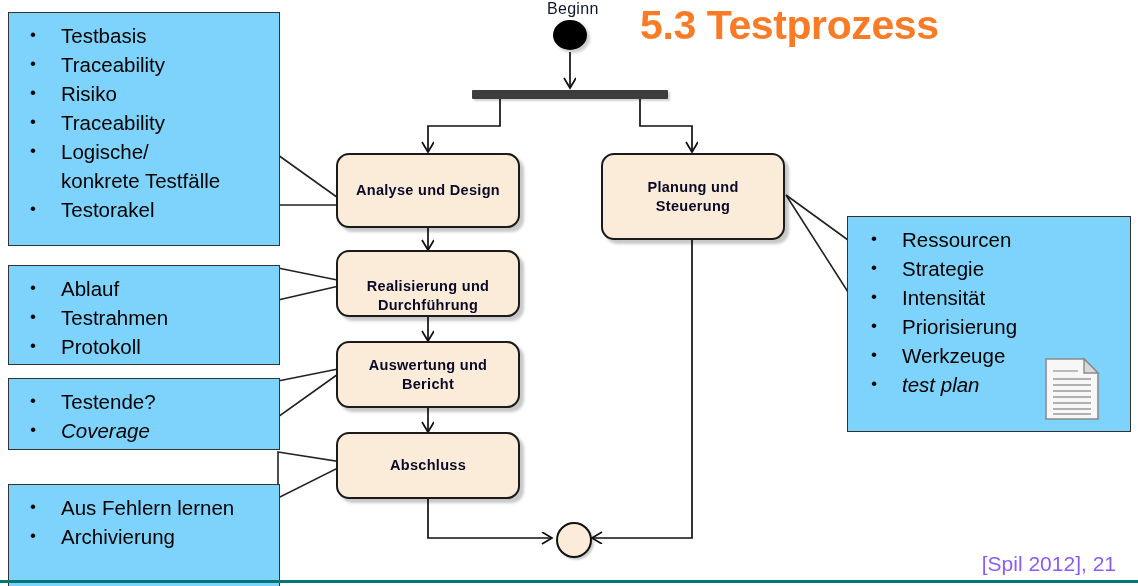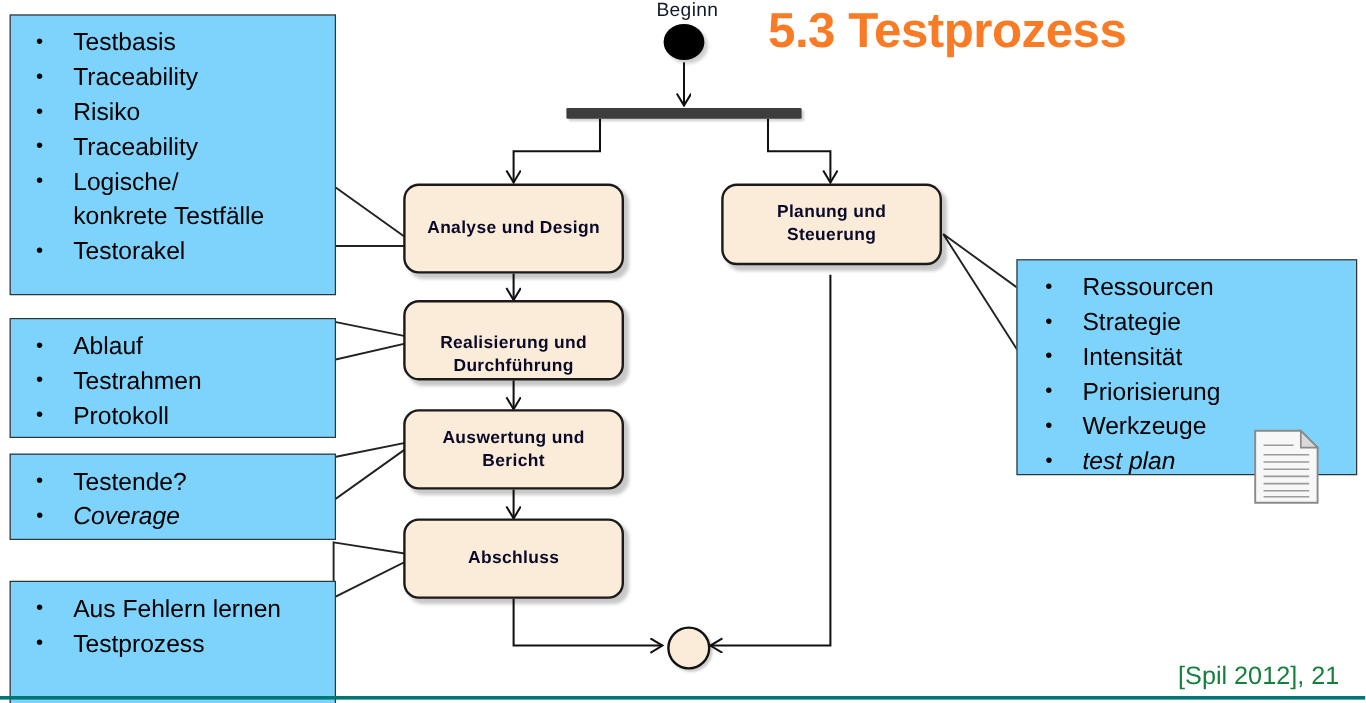--- a/index.html
+++ b/index.html
@@ -129,21 +129,21 @@
     width: 56px;
     height: 66px;
   }
 
   
   .footer-ref {
     position: absolute;
     right: 22px;
     top: 552px;
     font-size: 21px;
-    color: #15803d;
+    color: #8b5cf6;
     white-space: nowrap;
   }
   .footer-rule {
     position: absolute;
     left: 0;
     top: 580px;
     width: 1138px;
     height: 2.5px;
     background: #007575;
   }
@@ -208,21 +208,21 @@
 
   <div class="activity" style="left:336px; top:341px; width:184px; height:67px;">
     <span class="lbl">Auswertung und
 Bericht</span>
   </div>
 
   <div class="activity" style="left:336px; top:432px; width:184px; height:67px;align-items:center;">
     <span class="lbl">Abschluss</span>
   </div>
 
-  <div class="activity" style="left:601px; top:153px; width:184px; height:68px;">
+  <div class="activity" style="left:601px; top:153px; width:184px; height:87px;">
     <span class="lbl">Planung und
 Steuerung</span>
   </div>
 
   <div class="end-node" style="left:556px; top:522px;"></div>
   <div class="node-label" style="left:551px; top:552px;margin-top:36px;">Ende</div>
 
   <div class="callout" style="left:8px; top:12px; width:272px; height:234px;">
     <ul>
       <li class="bulleted">Testbasis</li>
@@ -246,25 +246,25 @@
   <div class="callout" style="left:8px; top:378px; width:272px; height:72px;">
     <ul>
       <li class="bulleted">Testende?</li>
       <li class="bulleted italic">Coverage</li>
     </ul>
   </div>
 
   <div class="callout" style="left:8px; top:484px; width:272px; height:104px;">
     <ul>
       <li class="bulleted">Aus Fehlern lernen</li>
-      <li class="bulleted">Testprozess</li>
-    </ul>
-  </div>
-
-  <div class="callout" style="left:847px; top:216px; width:284px; height:180px; padding-left:14px;">
+      <li class="bulleted">Archivierung</li>
+    </ul>
+  </div>
+
+  <div class="callout" style="left:847px; top:216px; width:284px; height:216px; padding-left:14px;">
     <ul>
       <li class="bulleted">Ressourcen</li>
       <li class="bulleted">Strategie</li>
       <li class="bulleted">Intensität</li>
       <li class="bulleted">Priorisierung</li>
       <li class="bulleted">Werkzeuge</li>
       <li class="bulleted italic">test plan</li>
     </ul>
 
     <svg class="doc-icon" style="left:196px; top:138px;" viewBox="0 0 56 66">

